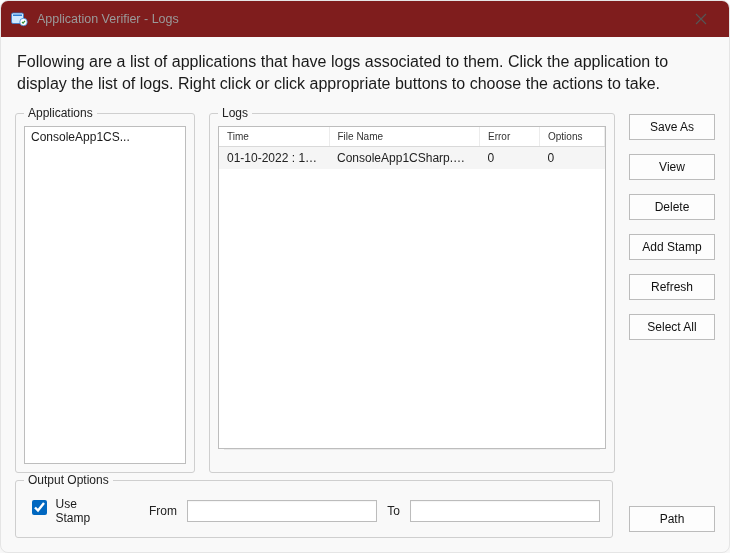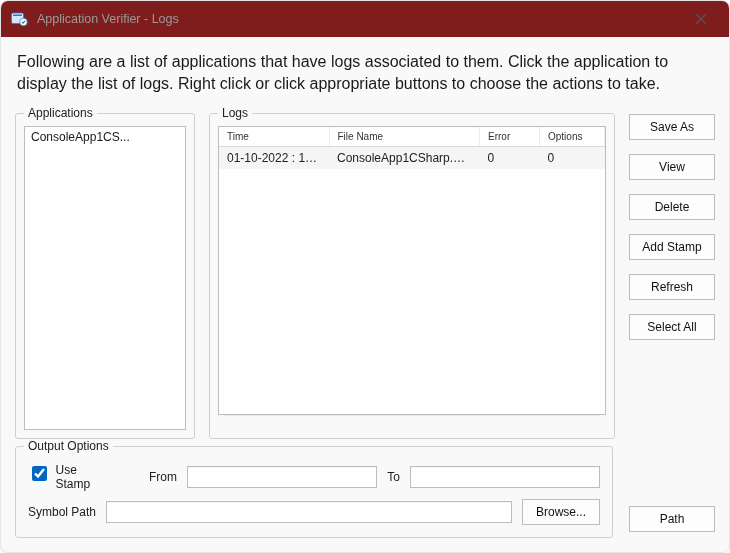--- a/index.html
+++ b/index.html
@@ -273,24 +273,19 @@
         <div class="output-row1">
           <label class="checkbox">
             <input type="checkbox" id="useStamp" checked="" style="">
             <span class="lbl">Use Stamp</span>
           </label>
           <label class="lbl" style="margin-left:26px;">From</label>
           <input class="text from-input" value="" style="">
           <label class="lbl">To</label>
           <input class="text to-input" value="" style="">
         </div>
-        <div class="output-row2">
-          <label class="lbl">Symbol Path</label>
-          <input class="text symbol-input" value="" style="">
-          <button class="win" style="width:78px">Browse...</button>
-        </div>
       </fieldset>
       <div class="exit-wrap">
         <button class="win" style="width:86px">Path</button>
       </div>
     </div>
   </div>
 </div>
 
 </body></html>

